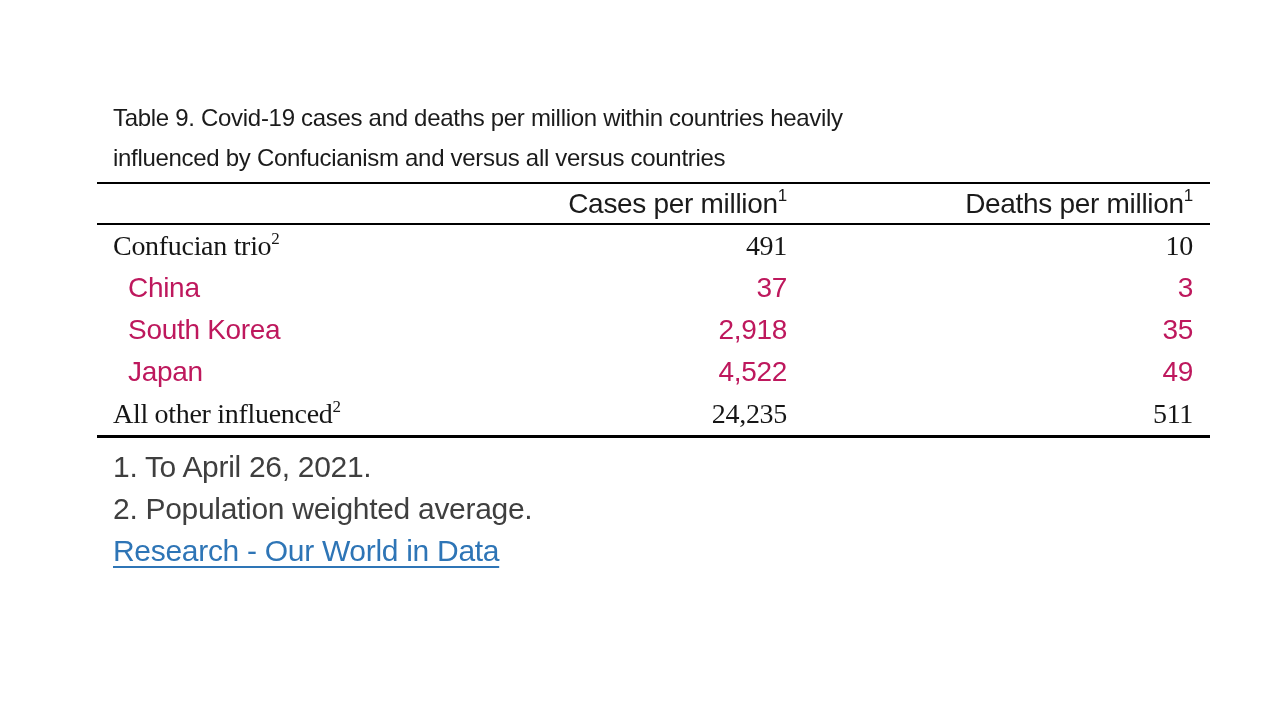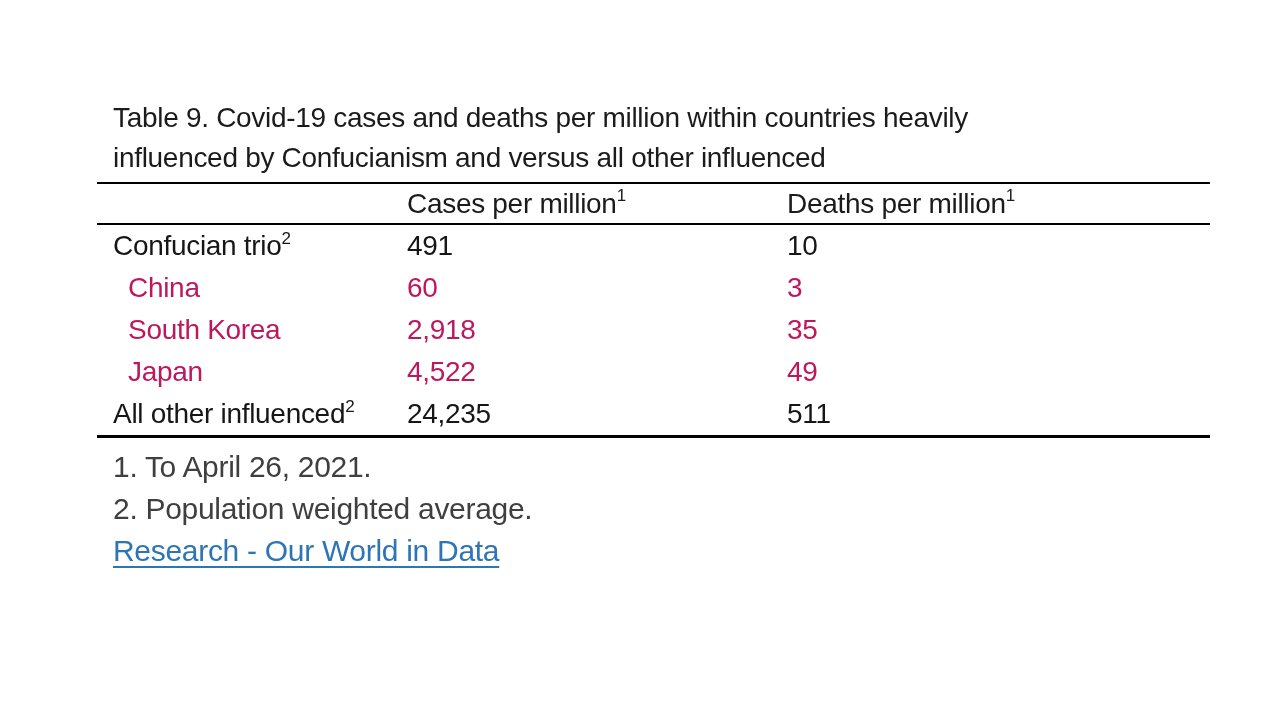--- a/index.html
+++ b/index.html
@@ -10,21 +10,21 @@
     background: #ffffff;
     overflow: hidden;
     font-family: "Liberation Sans", "DejaVu Sans", sans-serif;
   }
 
   
   .title {
     position: absolute;
     left: 113px;
     top: 98px;
-    font-size: 28px;
+    font-size: 24px;
     line-height: 40px;
     color: #1b1b1b;
     letter-spacing: -0.3px;
   }
   .title-line { white-space: nowrap; }
 
   
   .tbl {
     position: absolute;
     left: 97px;
@@ -40,25 +40,25 @@
     box-sizing: border-box;
   }
   .tbl-header {
     height: 43px;
     border-top: 2px solid #000000;
     border-bottom: 2px solid #000000;
     color: #1b1b1b;
   }
   .tbl-body { border-bottom: 3px solid #000000; }
   .tbl-row { height: 42px; }
-  .row-group { color: #161616; }
+  .row-group { color: #161616; font-family: Liberation Serif, serif; }
   .row-sub   { color: #be185d; }
   .cell-label { padding-left: 16px; white-space: nowrap; }
   .row-indent .cell-label { padding-left: 31px; }
-  .cell-num { text-align: left; white-space: nowrap; }
+  .cell-num { text-align: right; white-space: nowrap; }
   .col3 { padding-right: 17px; }
   sup {
     font-size: 17px;
     line-height: 0;
     position: relative;
     top: -1px;
   }
 
   
   .footnotes {
@@ -79,42 +79,42 @@
     cursor: pointer;
   }
 </style>
 </head>
 <body>
 
 <div class="canvas">
 
   <div class="title">
     <div class="title-line">Table 9. Covid-19 cases and deaths per million within countries heavily</div>
-    <div class="title-line">influenced by Confucianism and versus all other influenced</div>
+    <div class="title-line">influenced by Confucianism and versus all versus countries</div>
   </div>
 
   <div class="tbl">
 
     <div class="grid-row tbl-header">
       <div class="cell-label"></div>
       <div class="cell-num"><span>Cases per million</span><sup>1</sup></div>
       <div class="cell-num col3"><span>Deaths per million</span><sup>1</sup></div>
     </div>
 
     <div class="tbl-body">
 
       <div class="grid-row tbl-row row-group">
         <div class="cell-label"><span>Confucian trio</span><sup>2</sup></div>
         <div class="cell-num">491</div>
         <div class="cell-num col3">10</div>
       </div>
 
       <div class="grid-row tbl-row row-sub row-indent">
         <div class="cell-label"><span>China</span><sup></sup></div>
-        <div class="cell-num">60</div>
+        <div class="cell-num">37</div>
         <div class="cell-num col3">3</div>
       </div>
 
       <div class="grid-row tbl-row row-sub row-indent">
         <div class="cell-label"><span>South Korea</span><sup></sup></div>
         <div class="cell-num">2,918</div>
         <div class="cell-num col3">35</div>
       </div>
 
       <div class="grid-row tbl-row row-sub row-indent">

